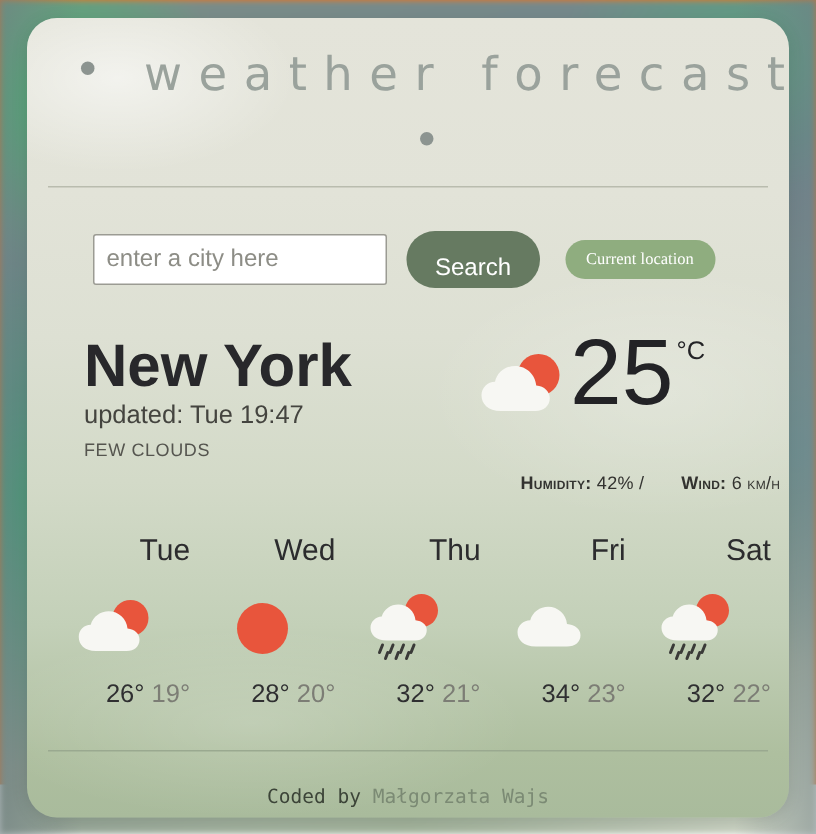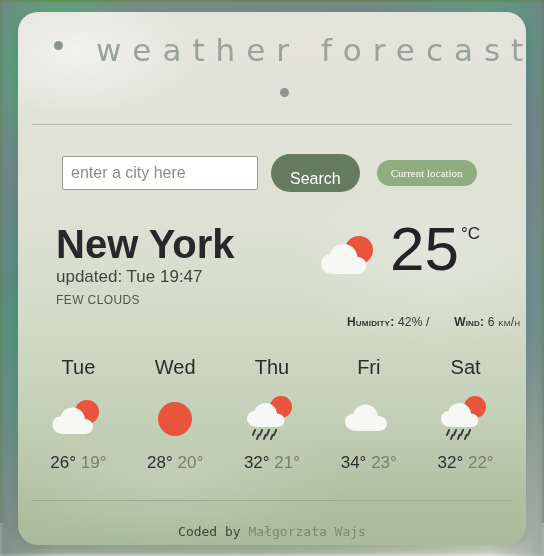--- a/index.html
+++ b/index.html
@@ -8,21 +8,21 @@
     width: 544px;
     height: 556px;
     overflow: hidden;
     font-family: "Liberation Sans", sans-serif;
   }
 
   #page {
     position: relative;
     width: 544px;
     height: 523px;
-    background: #4d7c0f;
+    background: #f97316;
   }
 
   
   .backdrop {
     position: absolute;
     left: 0; top: 0;
     width: 544px; height: 556px;
     background:
       radial-gradient(ellipse 160px 150px at 40px 70px, rgba(58,196,108,0.85), rgba(58,196,108,0) 72%),
       radial-gradient(ellipse 120px 260px at 14px 330px, rgba(46,170,110,0.75), rgba(46,170,110,0) 70%),
@@ -210,21 +210,20 @@
 
   .temp-block {
     position: absolute;
     left: 300px;
     top: 4px;
     display: flex;
     align-items: flex-start;
   }
   .temp-icon { margin-top: 16px; }
   .temp-value {
-    margin-left: 10px;
     font-size: 62px;
     line-height: 62px;
     font-weight: 400;
     color: #232326;
     font-family: "Liberation Sans", sans-serif;
   }
   .temp-unit {
     margin-top: 6px;
     margin-left: 2px;
     font-size: 17px;
@@ -246,21 +245,21 @@
   
   .forecast {
     position: absolute;
     left: 12px;
     top: 344px;
     width: 484px;
     display: flex;
   }
   .day {
     flex: 1;
-    text-align: center;
+    text-align: right;
   }
   .day-name {
     font-size: 20px;
     color: #2c2c2e;
     font-weight: 400;
     font-family: "Liberation Sans", sans-serif;
   }
   .day-icon {
     height: 50px;
     margin-top: 14px;

